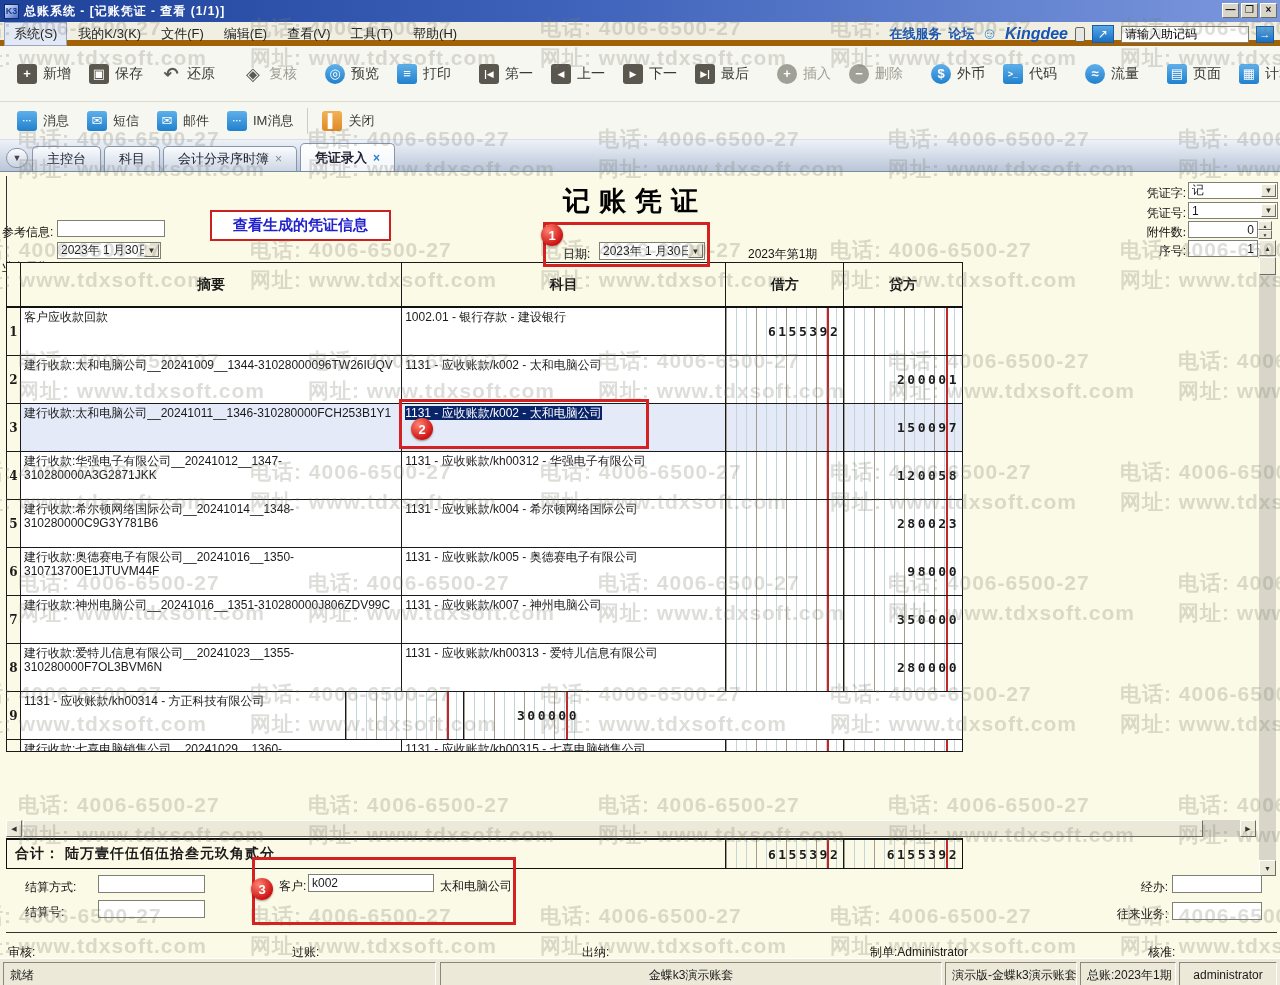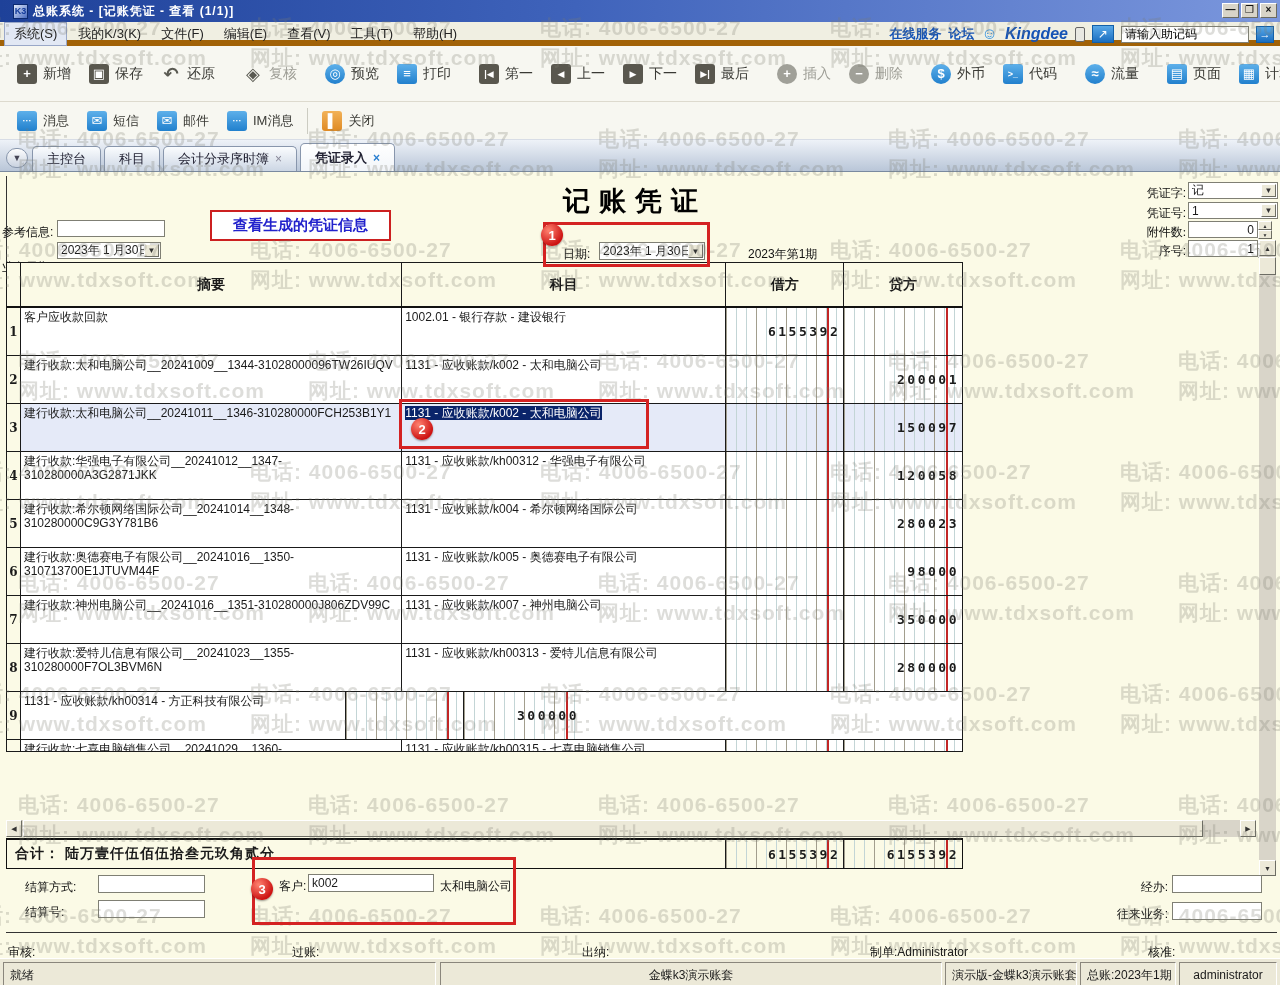--- a/index.html
+++ b/index.html
@@ -2,21 +2,21 @@
 <html><head>
 <meta charset="utf-8">
 <style>
   html,body{margin:0;padding:0;background:#777;}
   *{box-sizing:border-box;}
   .screen{position:relative;width:1280px;height:985px;overflow:hidden;background:#fbfae6;
     font-family:"Liberation Sans","DejaVu Sans",sans-serif;color:#1a1a1a;}
 
   
   .titlebar{position:absolute;left:0;top:0;width:1280px;height:22px;
-    background:linear-gradient(90deg,#1e4199,#3f63bb 45%,#7b97dd);display:flex;align-items:center;padding:0 13px;}
+    background:linear-gradient(90deg,#1e4199,#3f63bb 45%,#7b97dd);display:flex;align-items:center;padding:0 4px;}
   .appicon{width:15px;height:15px;background:linear-gradient(135deg,#dfe8fa,#4a6cc0);border:1px solid #0c2a70;
     color:#123a9a;font-size:9px;font-weight:bold;display:flex;align-items:center;justify-content:center;margin-right:5px;}
   .wtitle{color:#fff;font-weight:bold;font-size:12px;letter-spacing:1px;}
   .winbtns{position:absolute;right:3px;top:3px;display:flex;gap:2px;}
   .winbtn{width:17px;height:15px;background:#d8d4c8;border:1px solid;border-color:#fff #6b6b60 #6b6b60 #fff;
     font-size:10px;line-height:12px;text-align:center;color:#111;font-weight:bold;}
 
   
   .menubar{position:absolute;left:0;top:22px;width:1280px;height:24px;background:#f0efe2;border-bottom:6px solid #a16207;}
   .menu-items{position:absolute;left:4px;top:0;height:24px;display:flex;align-items:center;gap:2px;}

